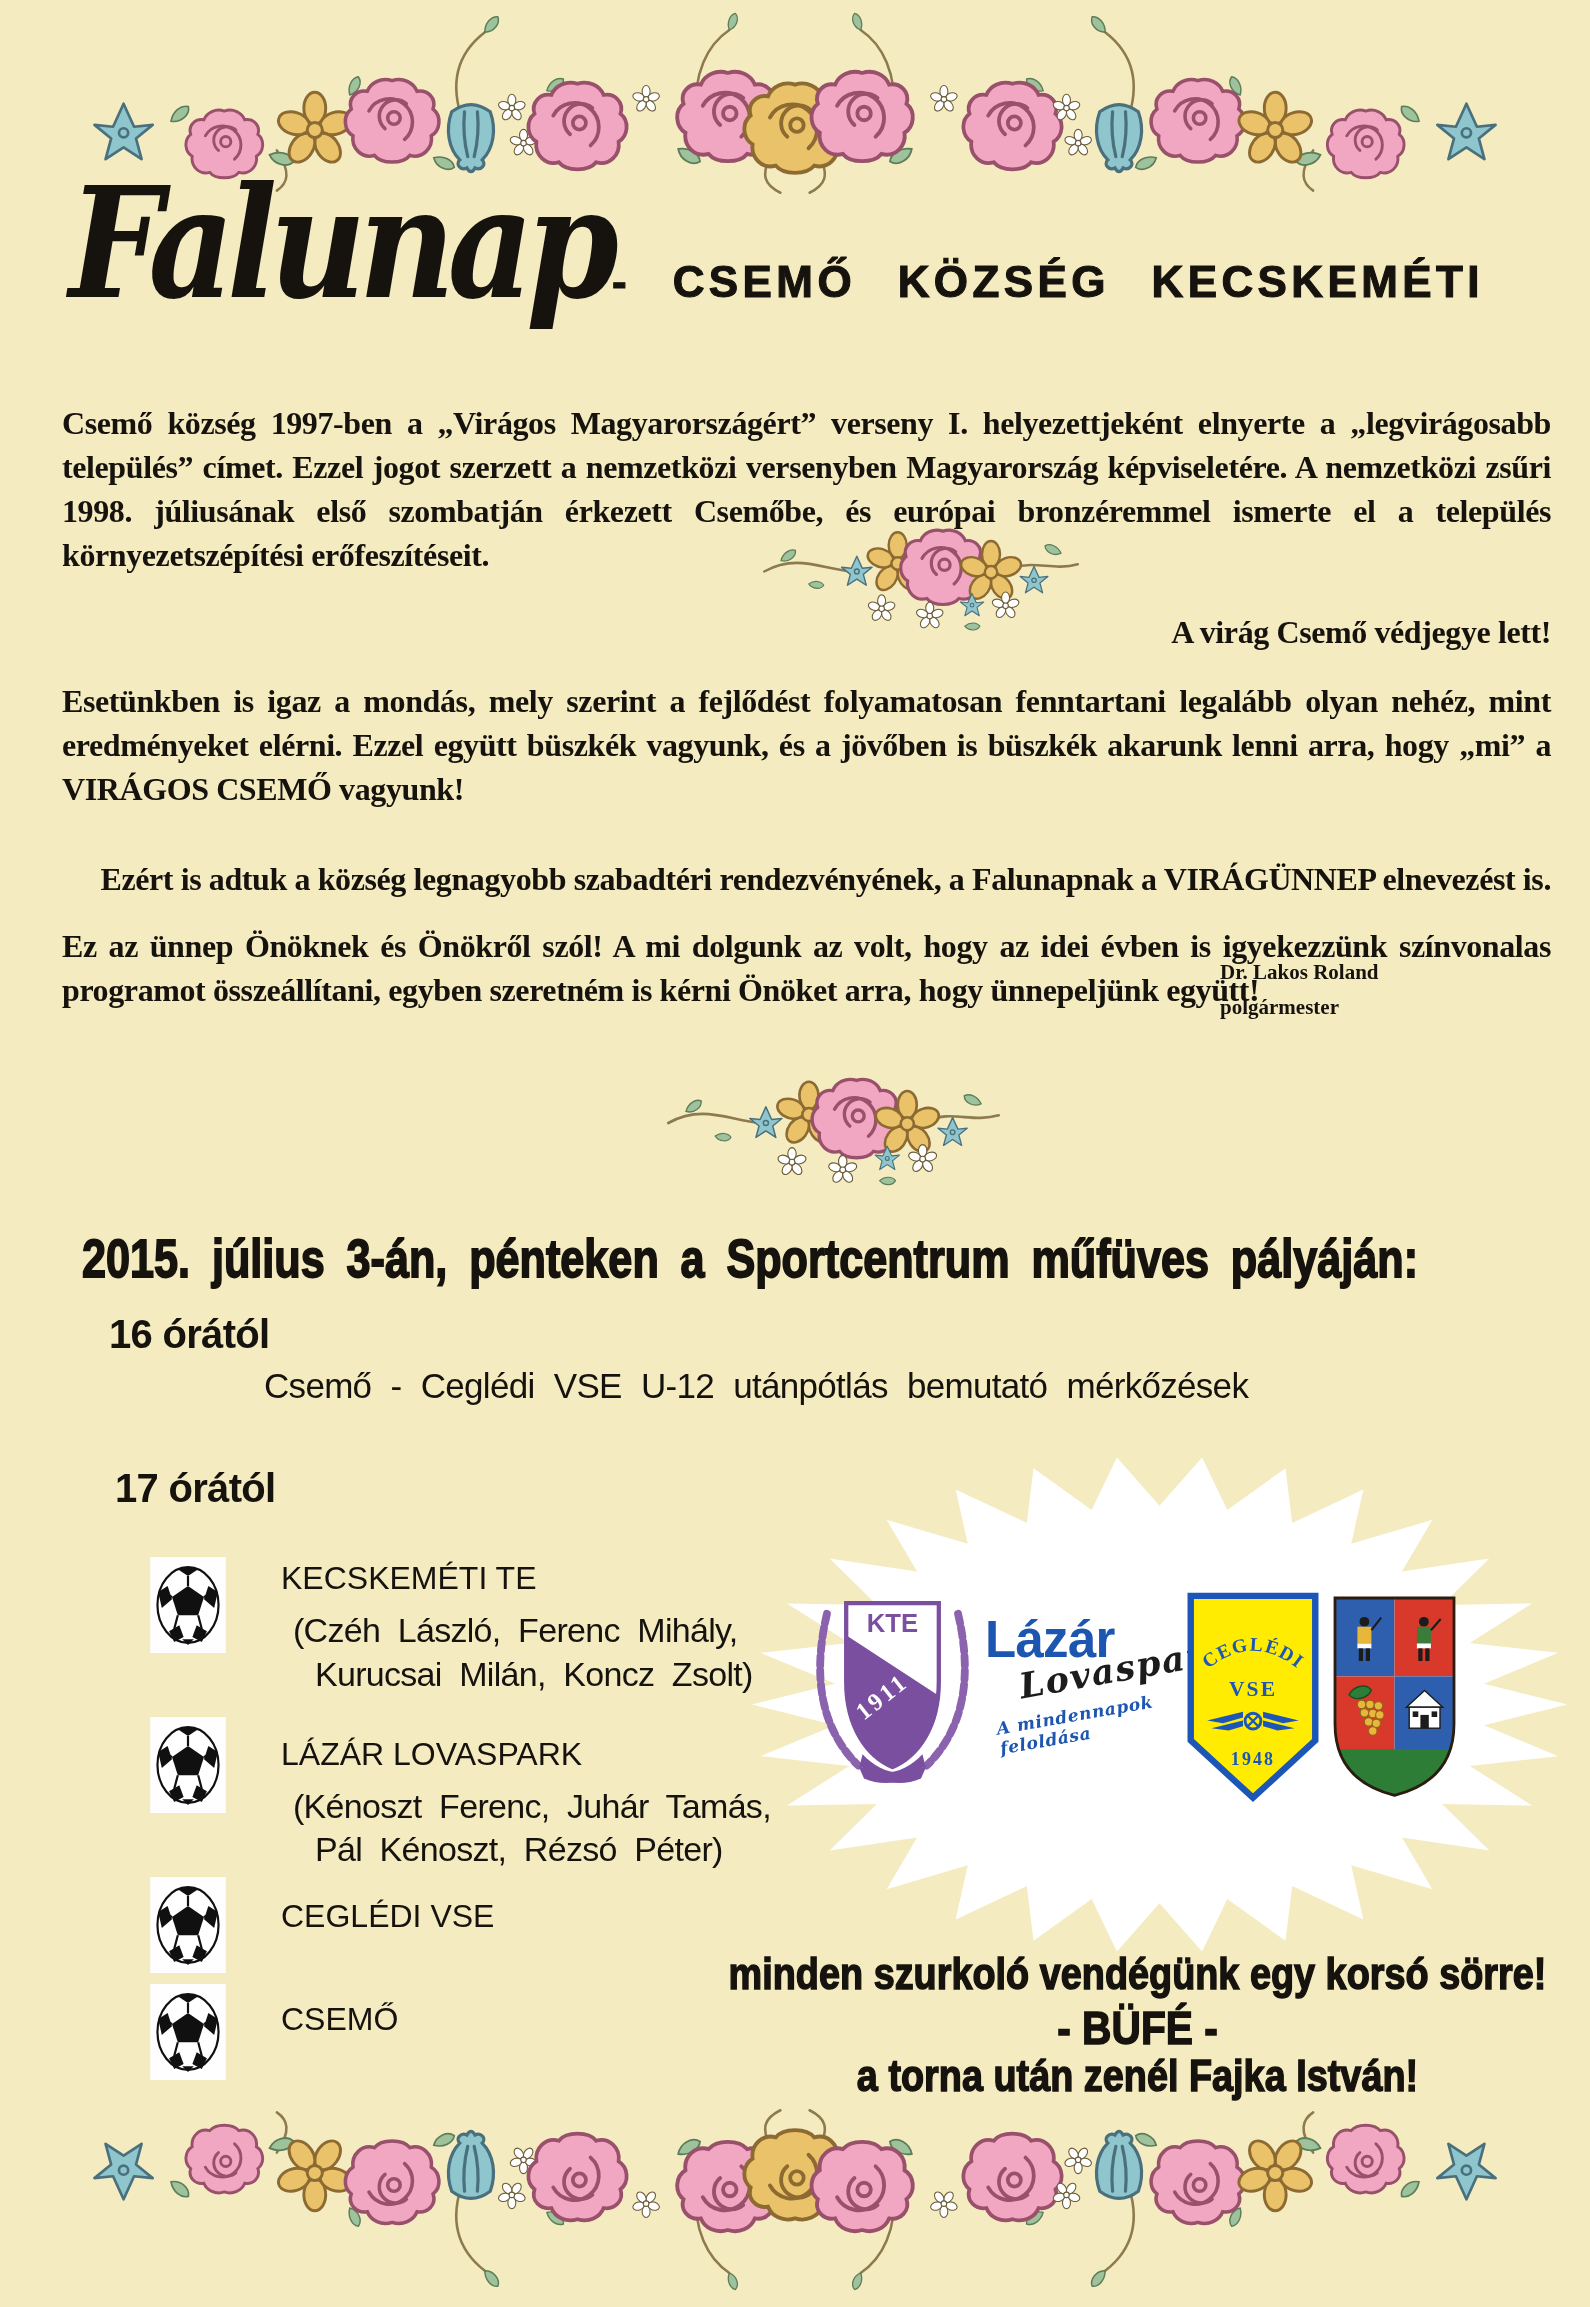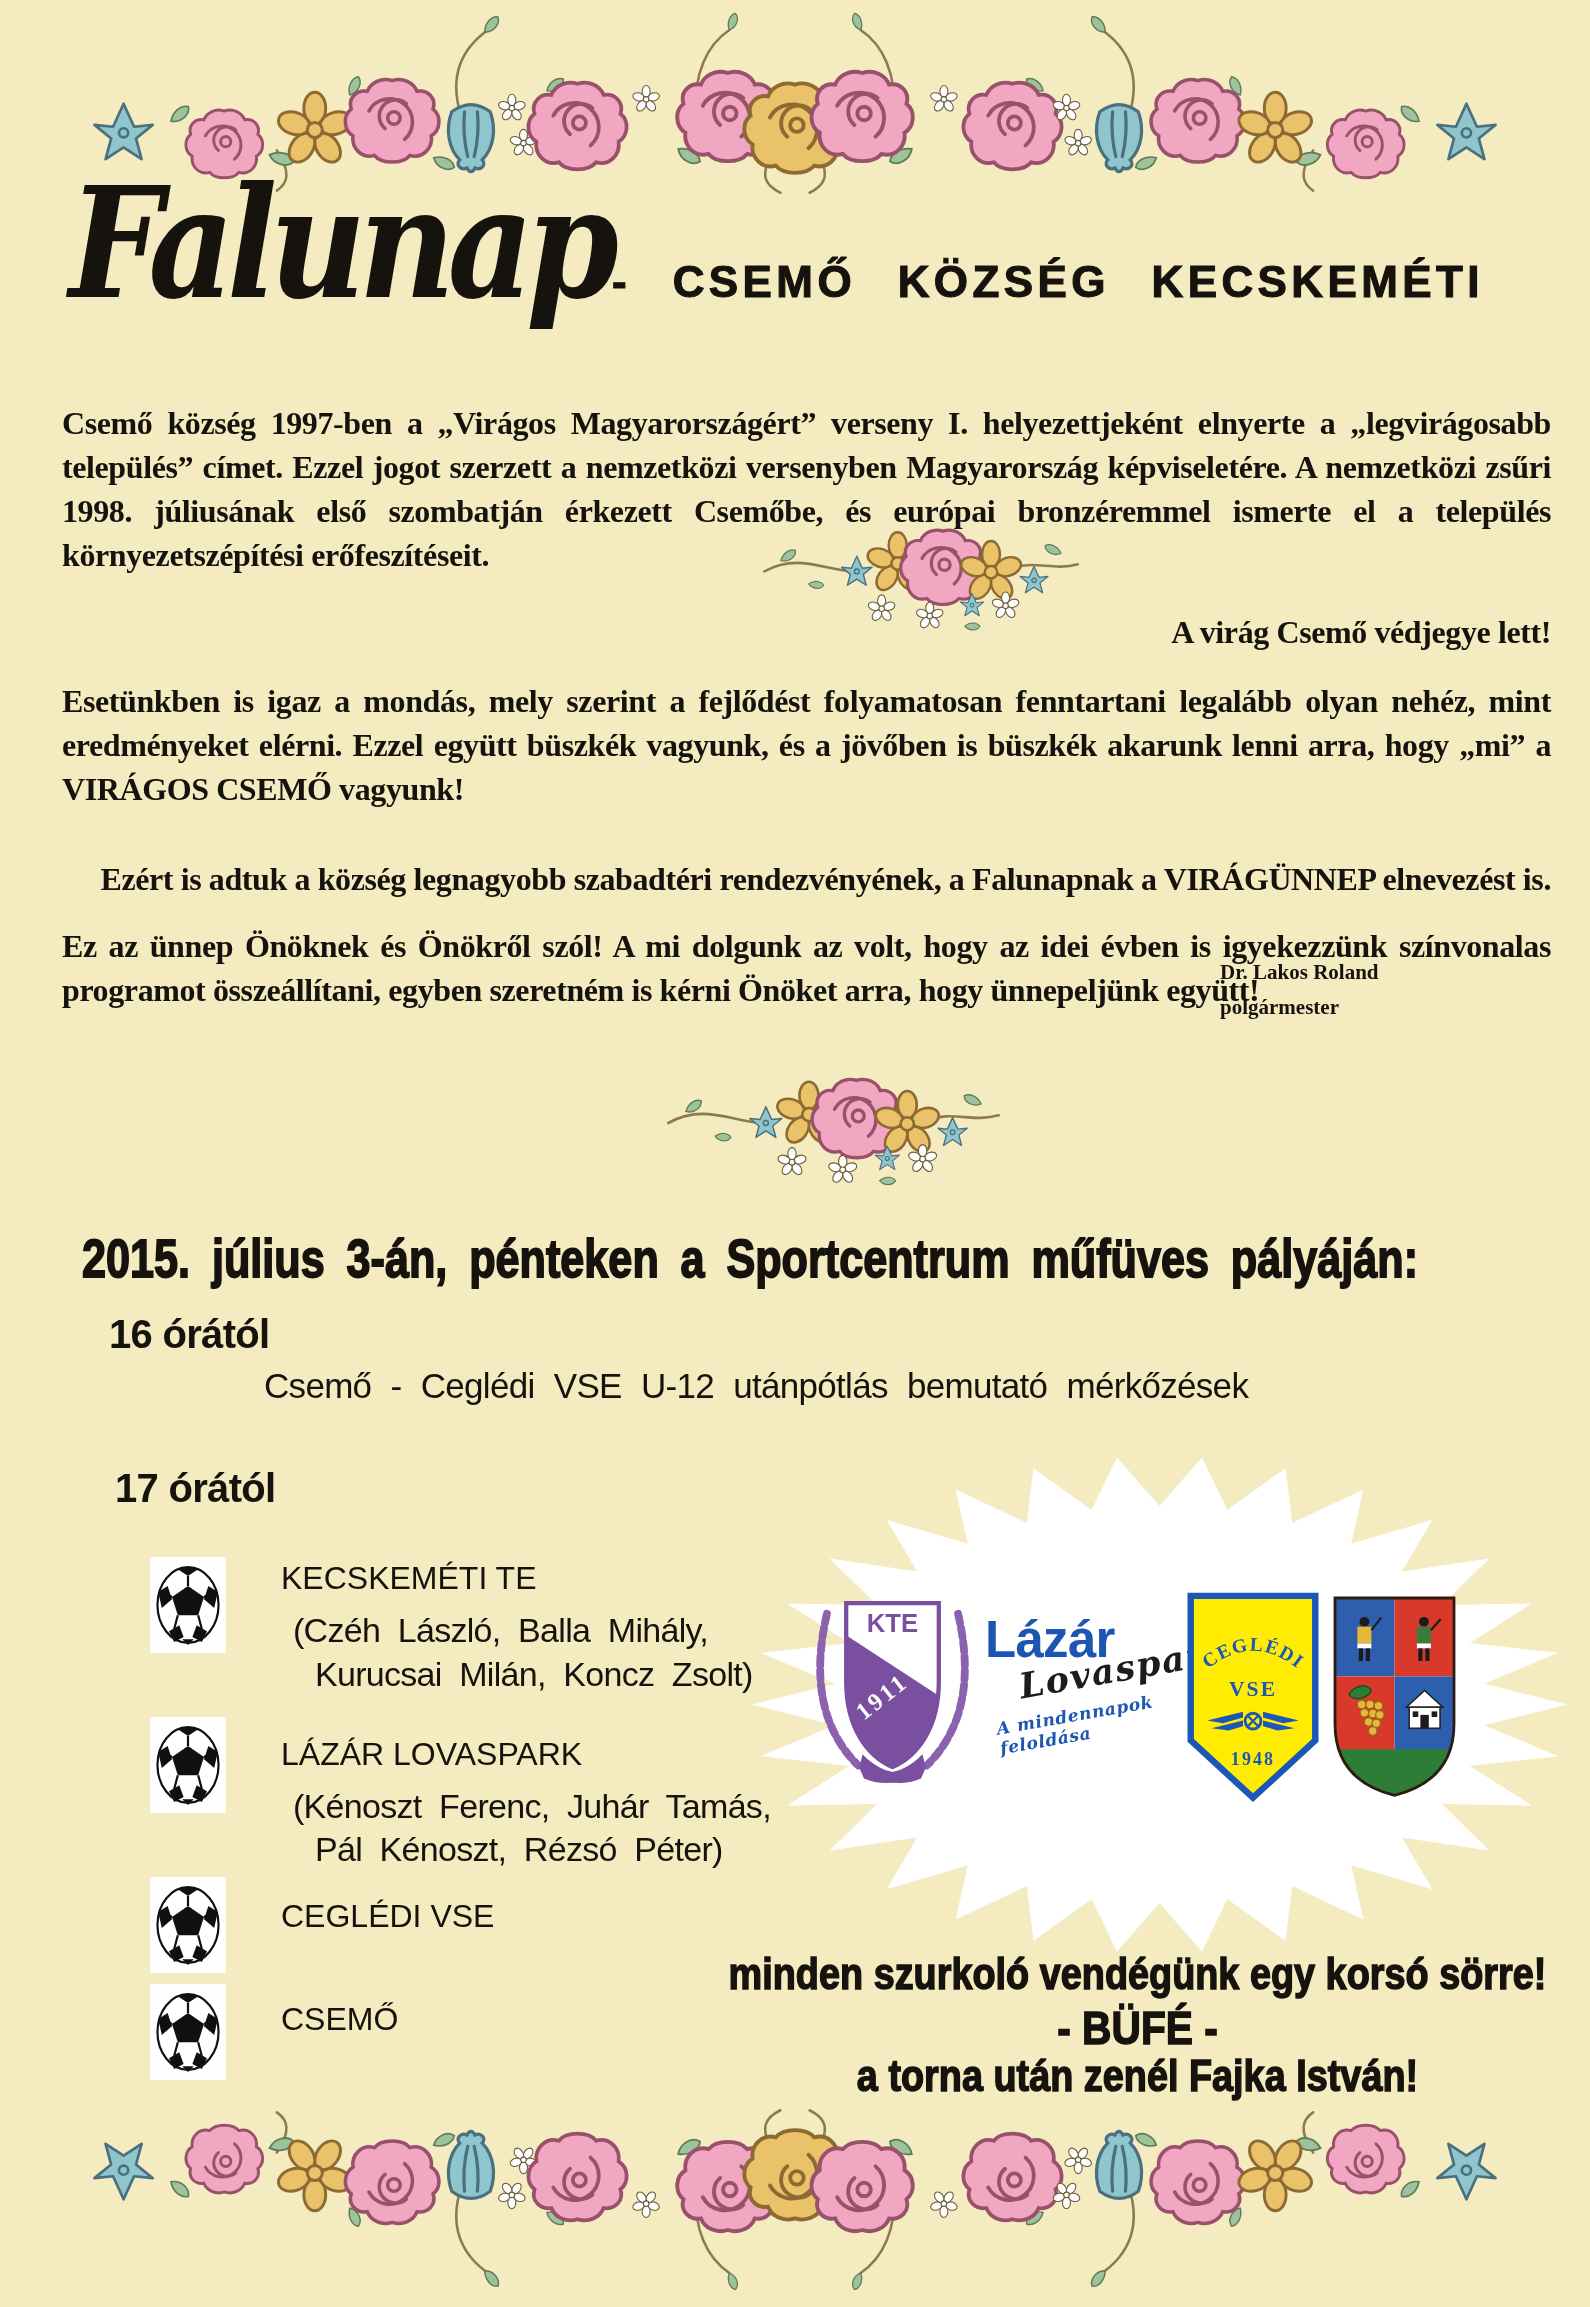--- a/index.html
+++ b/index.html
@@ -219,21 +219,21 @@
       <polygon points="93,48 80,40 74,58 88,70" fill="#101010"></polygon>
       <polygon points="26,102 40,94 46,110 33,117" fill="#101010"></polygon>
       <polygon points="78,102 64,94 58,110 71,117" fill="#101010"></polygon>
       <path d="M44,113 L60,113 L52,121 Z" fill="#101010"></path>
       <path d="M52,40 L52,26 M74,55 L88,48 M30,55 L16,48 M66,80 L71,99 M38,80 L33,99" stroke="#101010" stroke-width="3" fill="none"></path>
     </g>
   </defs>
   <use href="#ball-art"></use>
 </svg>
 <div class="abs cond team-name" style="left:281px;top:1560px">KECSKEMÉTI TE</div>
-<div class="abs cond players" style="left:293px;top:1611px">(Czéh László,  Balla Mihály,</div>
+<div class="abs cond players" style="left:293px;top:1611px">(Czéh László,  Ferenc Mihály,</div>
 <div class="abs cond players" style="left:315px;top:1655px">Kurucsai Milán, Koncz Zsolt)</div>
 
 <svg class="abs" style="left:150px;top:1717px;width:76px;height:96px" viewBox="0 0 104 132">
     <use href="#ball-art"></use>
   </svg>
 <div class="abs cond team-name" style="left:281px;top:1736px">LÁZÁR LOVASPARK</div>
 <div class="abs cond players" style="left:293px;top:1787px">(Kénoszt Ferenc, Juhár Tamás,</div>
 <div class="abs cond players" style="left:315px;top:1830px">Pál Kénoszt, Rézsó Péter)</div>
 
 <svg class="abs" style="left:150px;top:1877px;width:76px;height:96px" viewBox="0 0 104 132">

